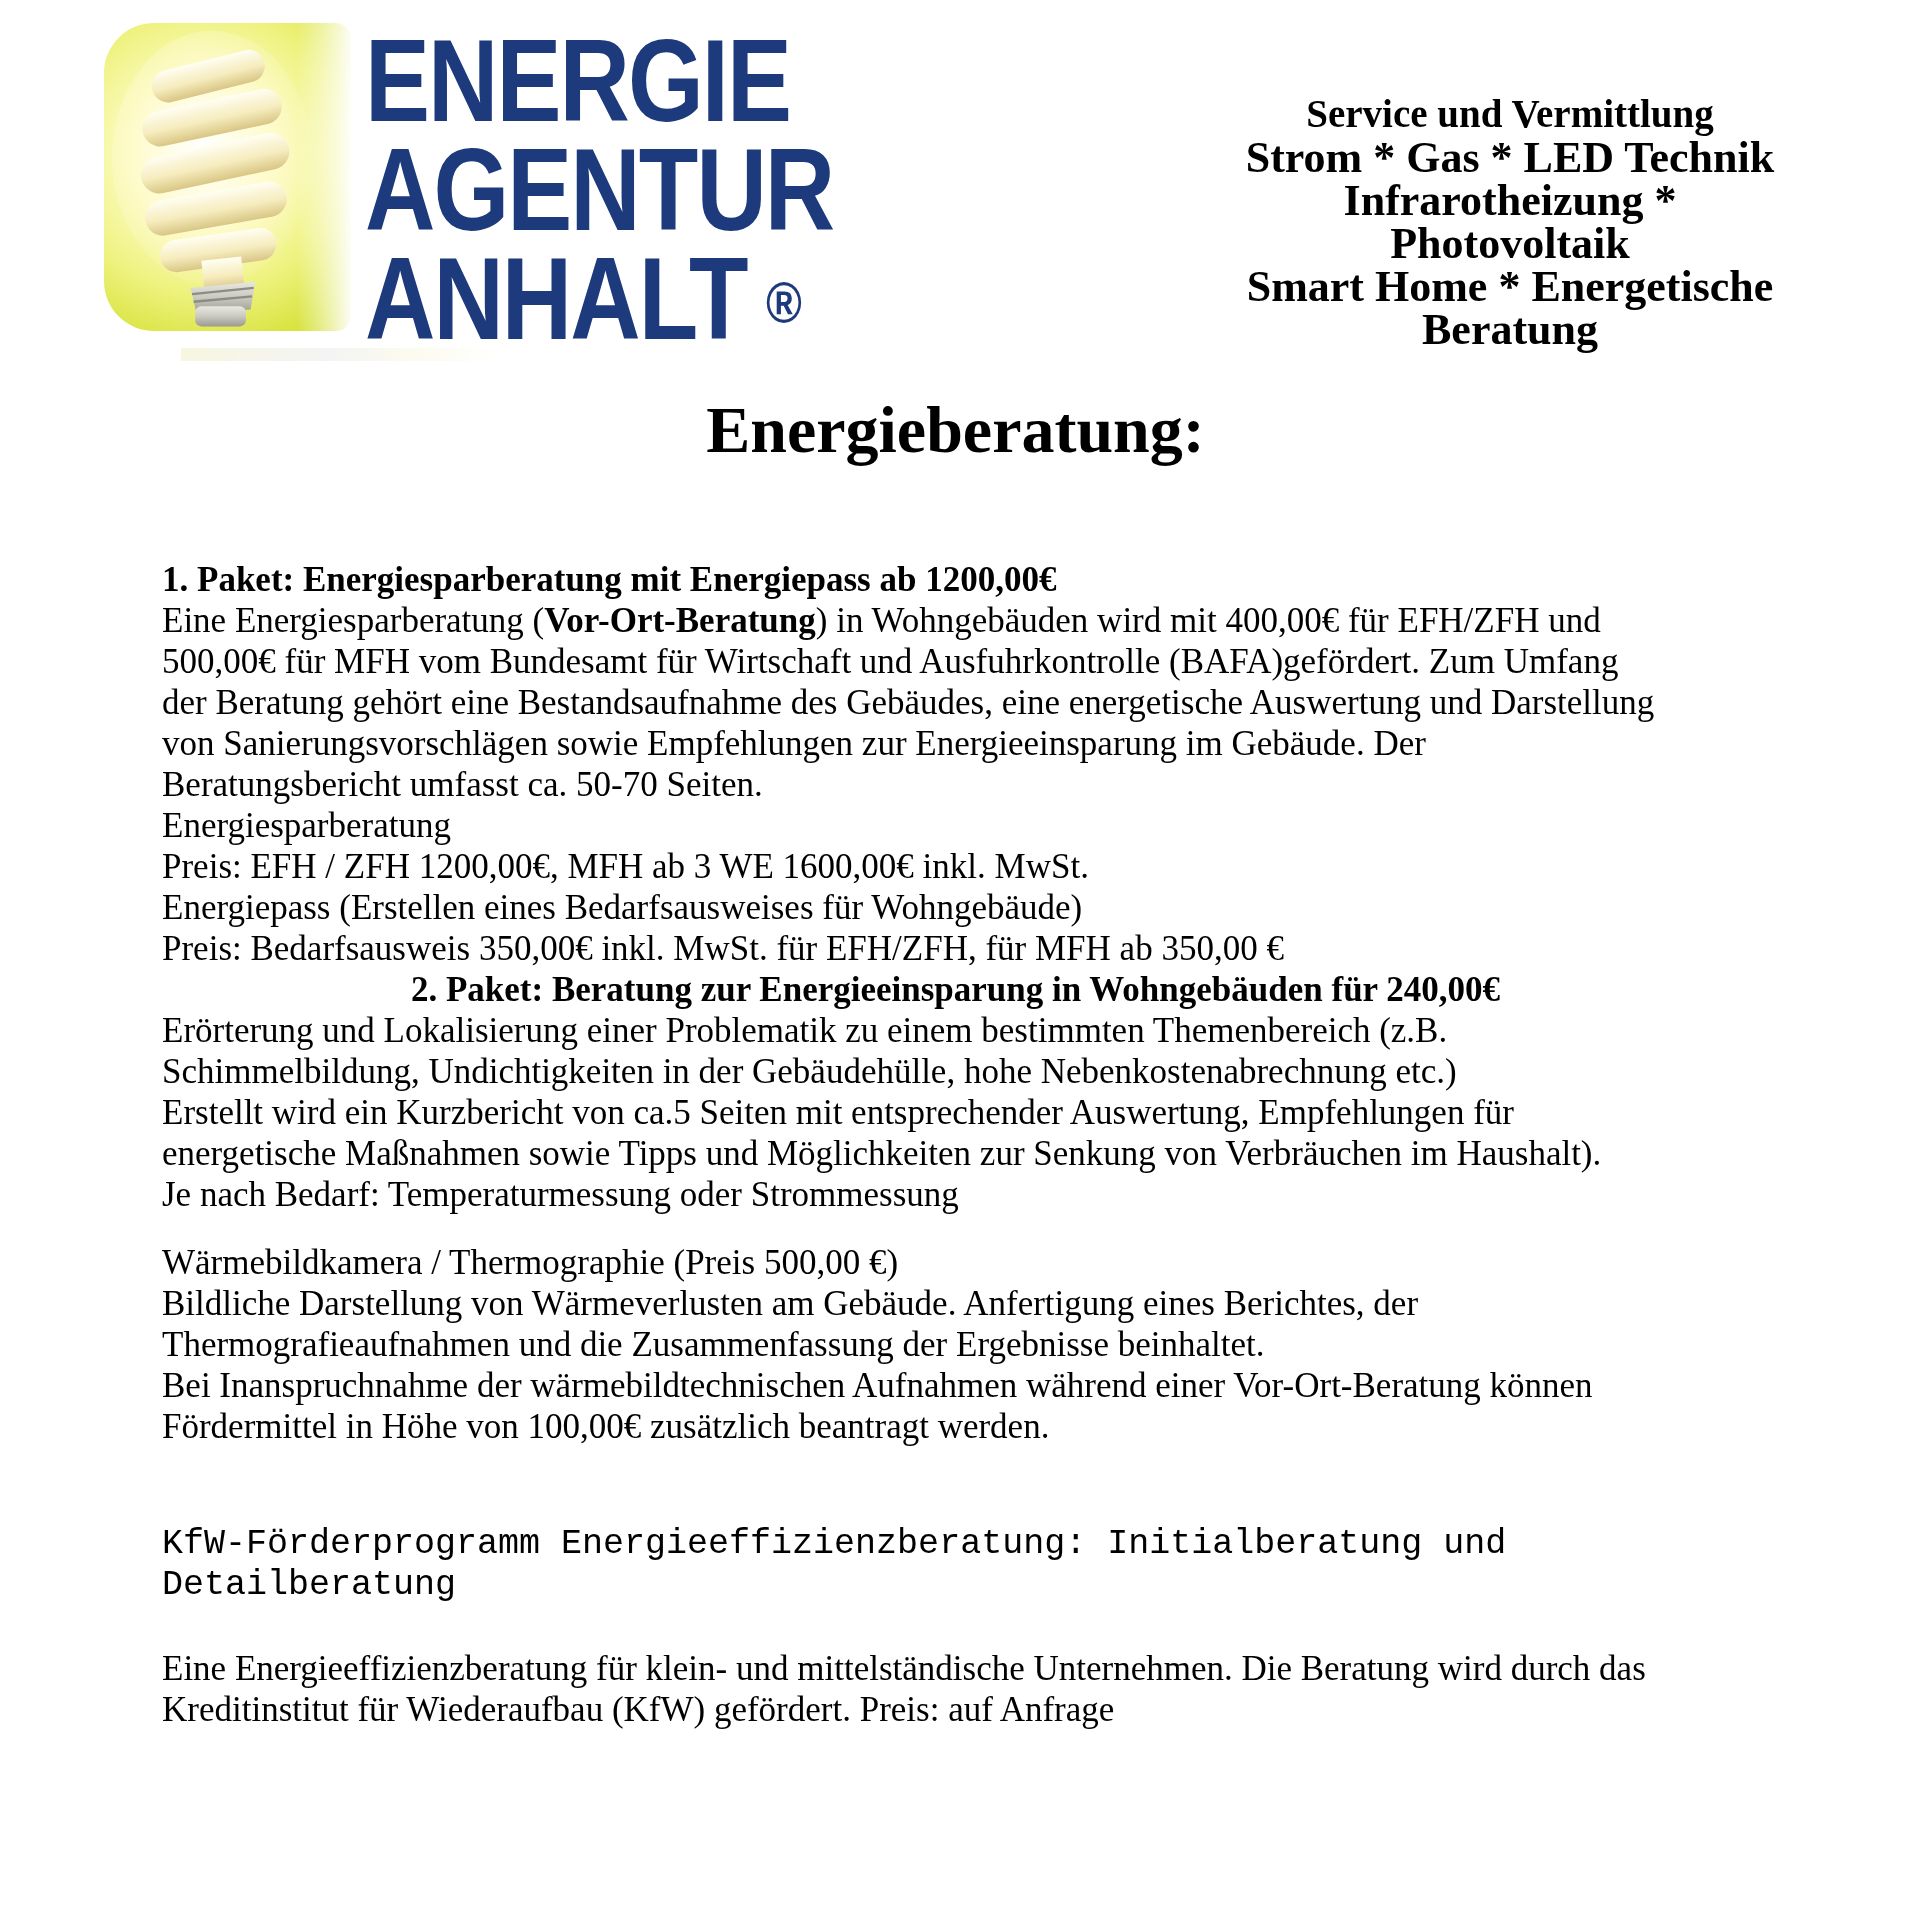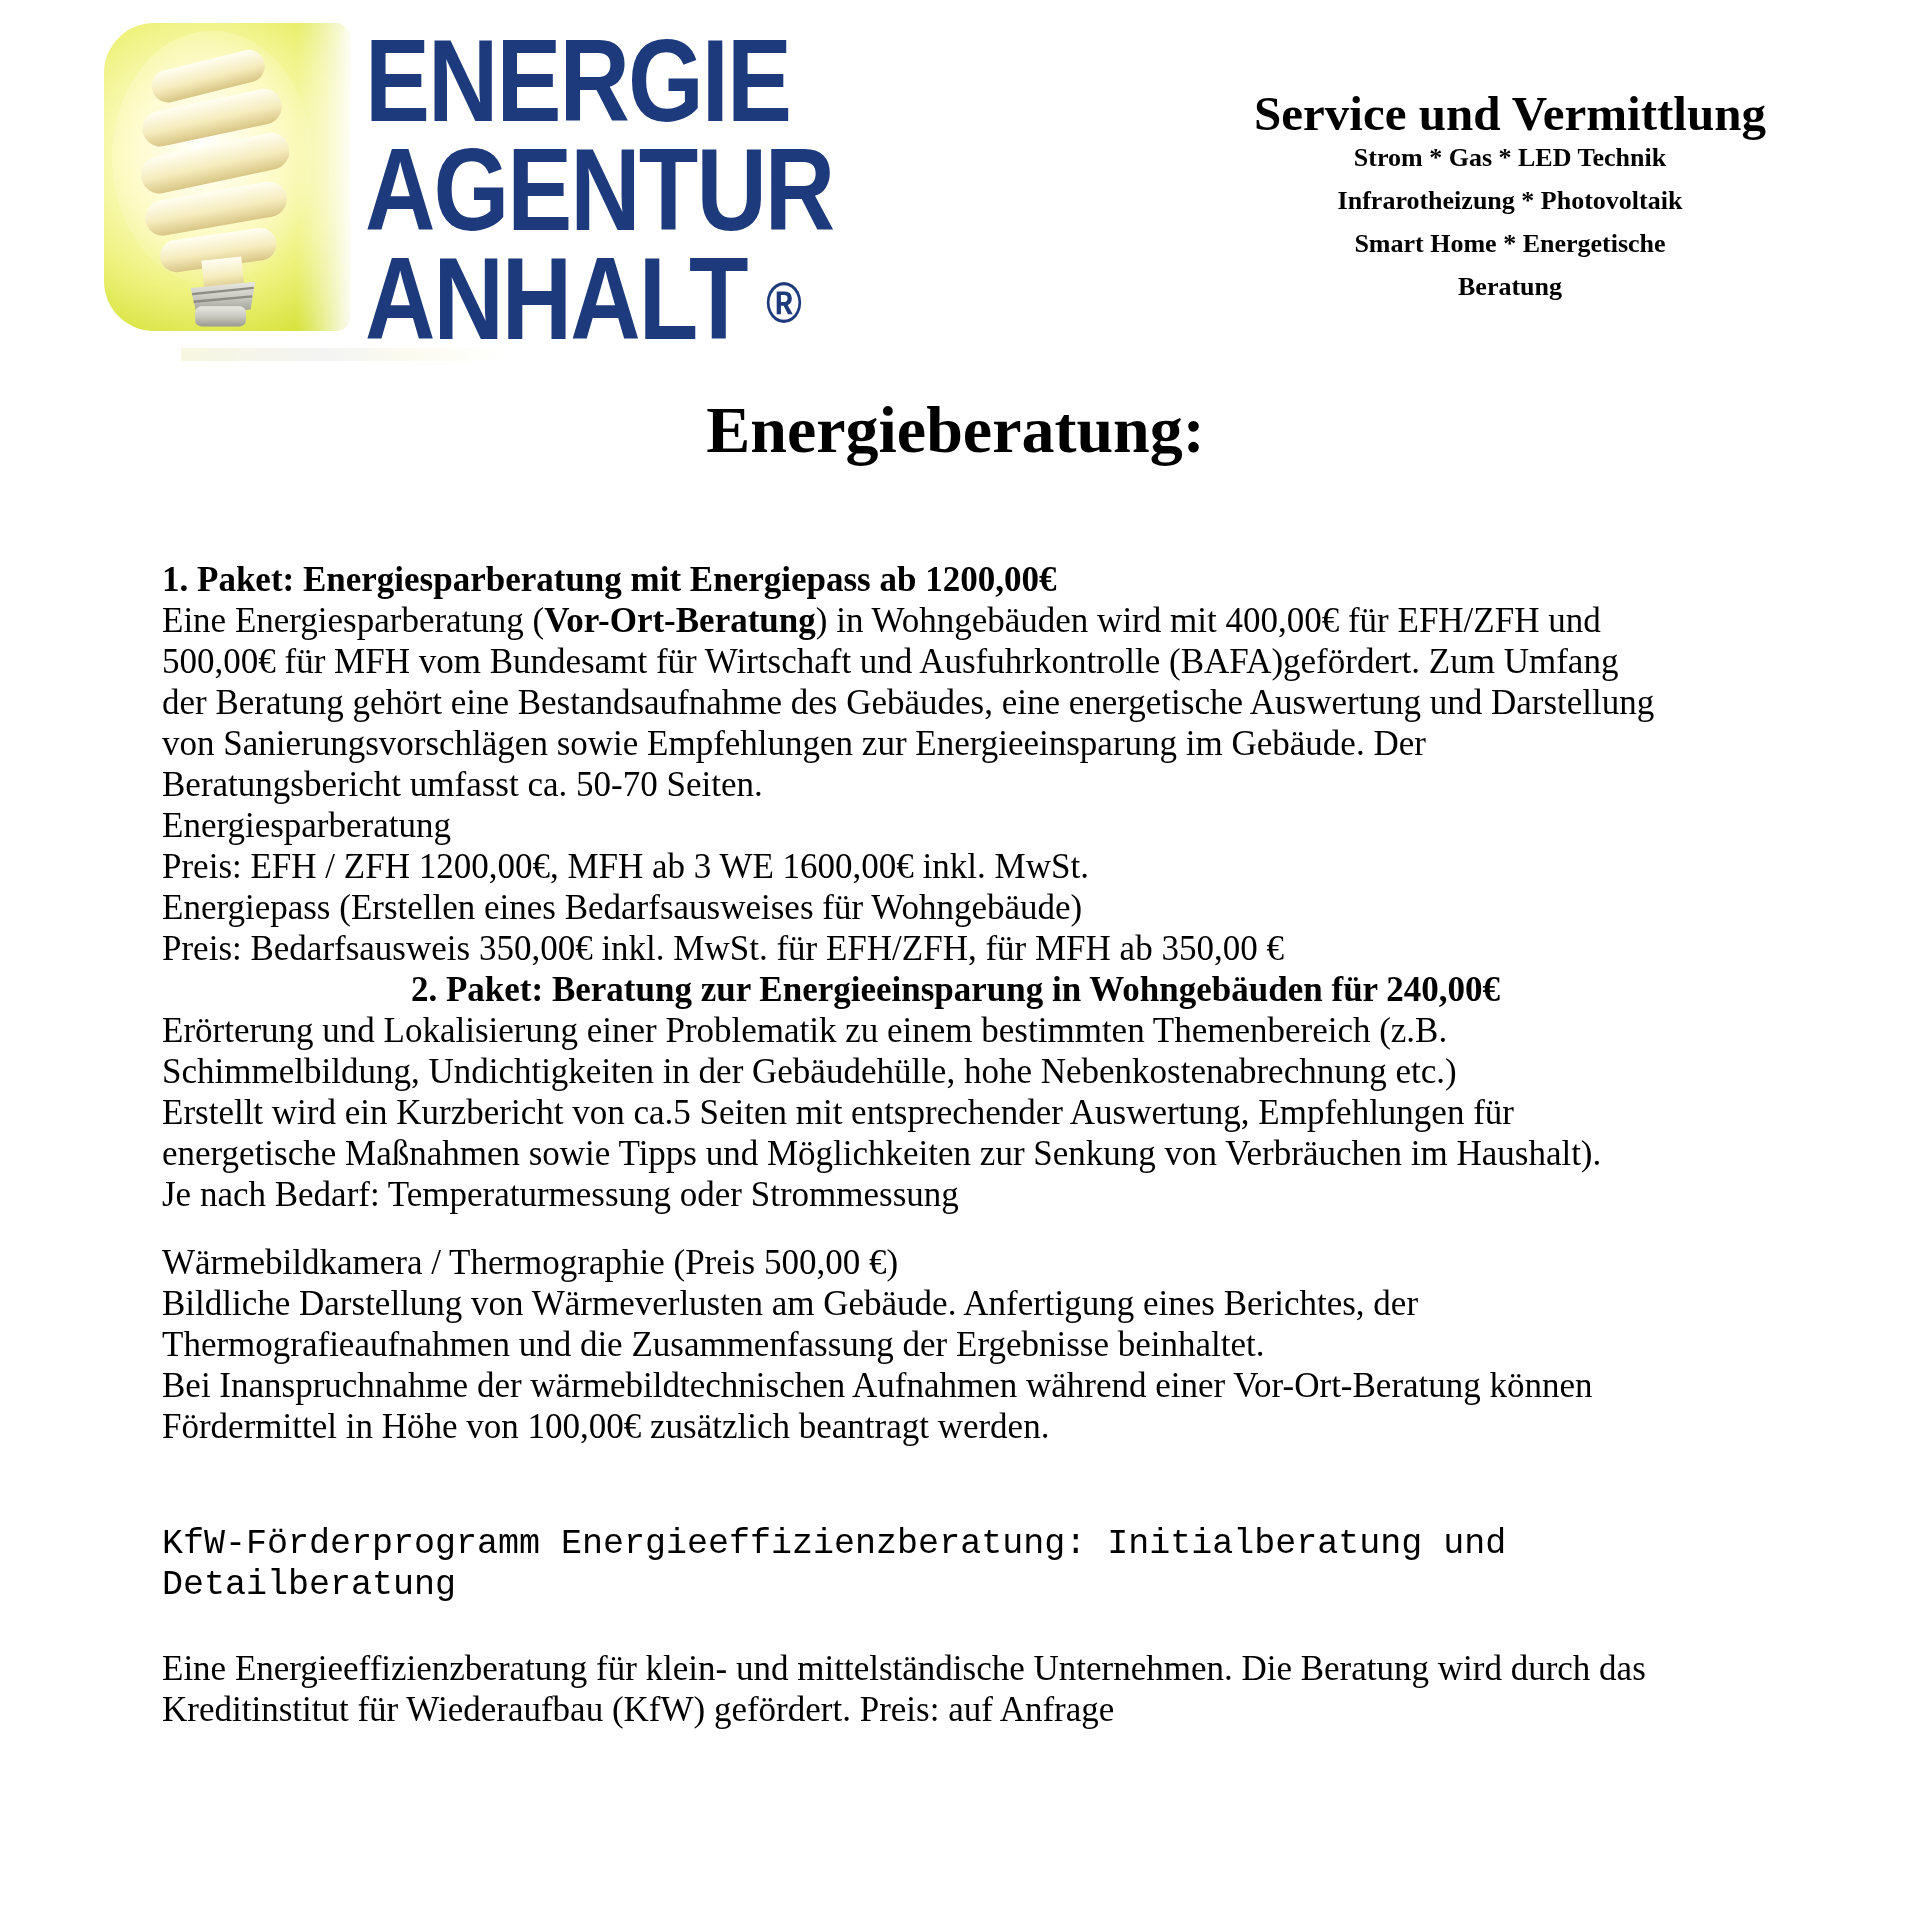--- a/index.html
+++ b/index.html
@@ -16,22 +16,22 @@
     position:relative;overflow:hidden;}
   .bulb-box svg{position:absolute;left:0;top:0;}
   .logo-text{margin-left:14px;margin-top:3.9px;transform:scaleX(0.84);transform-origin:left top;
     font-family:"Liberation Sans",sans-serif;font-weight:700;font-size:116px;line-height:109px;
     letter-spacing:-2.3px;white-space:nowrap;}
   .logo-reg{font-size:58px;letter-spacing:0;position:relative;top:-16px;margin-left:23px;}
   .scan-smear{position:absolute;left:181px;top:348px;width:324px;height:13px;
     background:linear-gradient(90deg, rgba(240,240,200,0.55) 0%, rgba(230,230,230,0.45) 45%, rgba(245,245,215,0.4) 70%, rgba(255,255,255,0) 100%);}
 
   .services{position:absolute;left:1225px;top:91px;width:570px;text-align:center;font-weight:700;}
-  .services-title{font-size:49px;line-height:45px;}
-  .services-lines{font-size:26px;line-height:43px;white-space:pre-line;}
+  .services-title{font-size:39px;line-height:45px;}
+  .services-lines{font-size:44px;line-height:43px;white-space:pre-line;}
 
   
   .doc-title{margin-top:35px;text-align:center;font-weight:700;font-size:66px;line-height:96px;}
   .intro{margin-top:11.6px;font-size:35px;line-height:41px;white-space:pre-line;}
 
   .h-bold{font-weight:700;font-size:35px;line-height:41px;}
   .body-text{font-size:35px;line-height:41px;white-space:pre-line;margin:0;}
   .b{font-weight:700;}
 
   .p1-head{margin-top:81px;}

